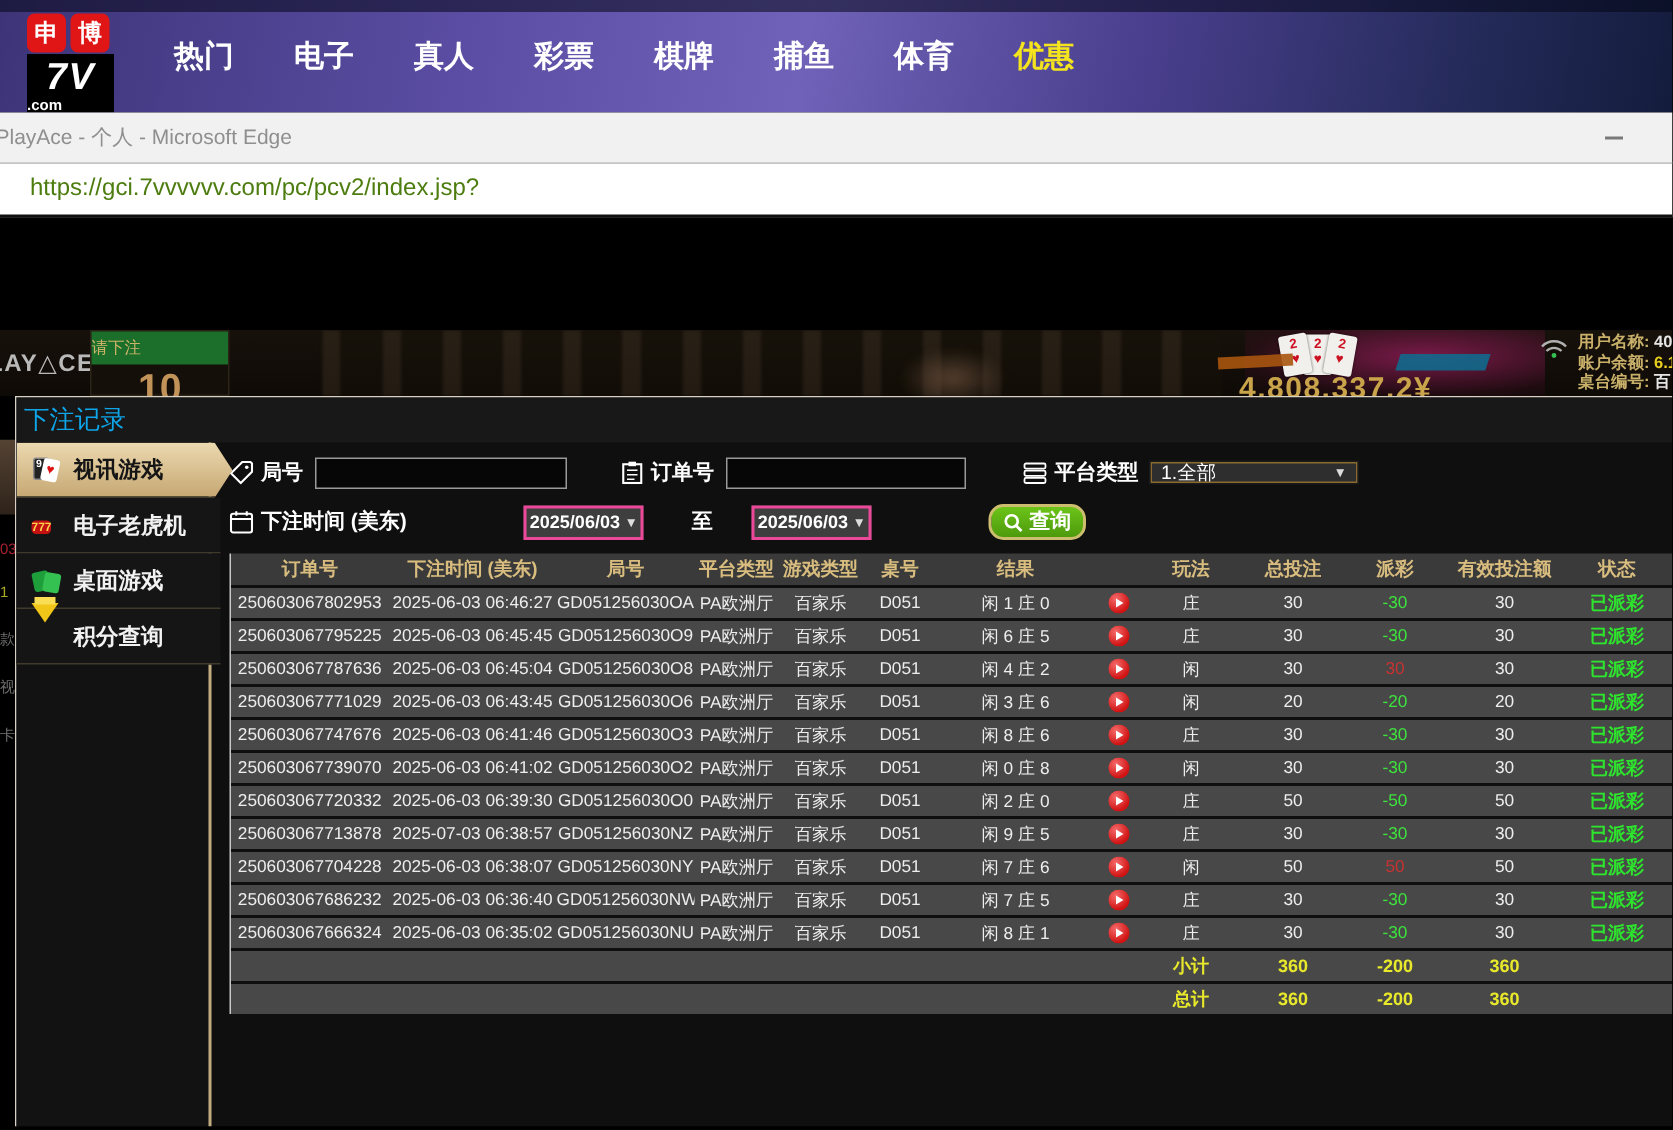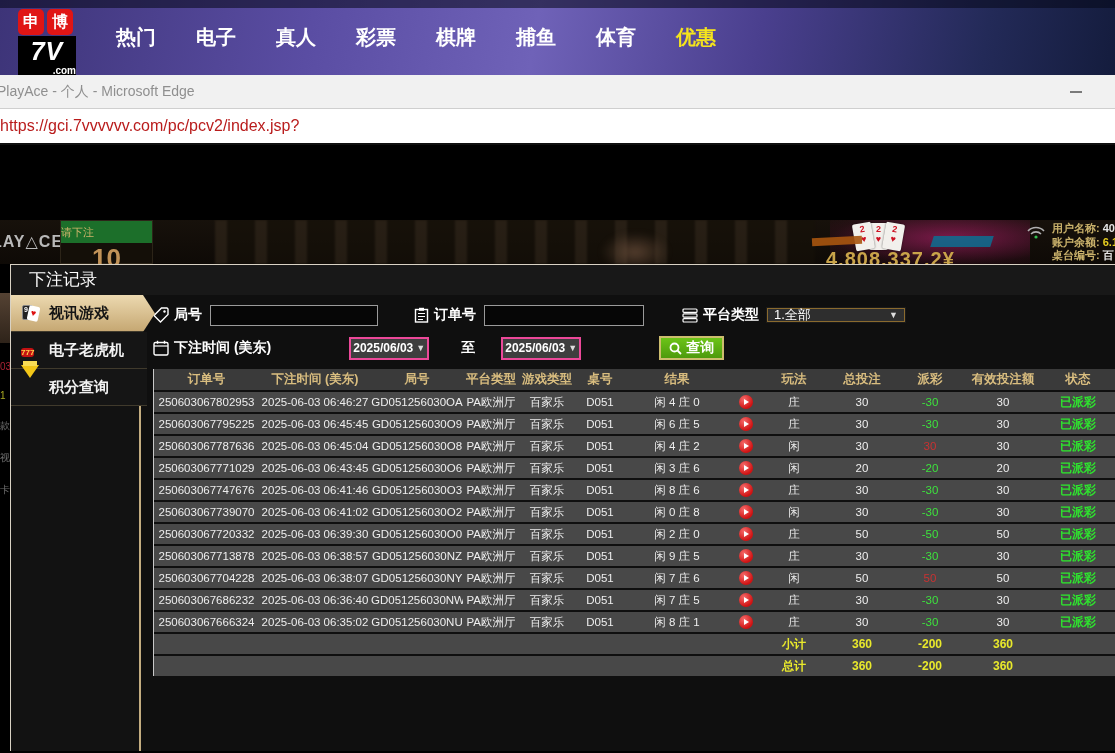--- a/index.html
+++ b/index.html
@@ -11,34 +11,34 @@
   .nav { position:relative; height:75px; overflow:hidden;
          background:linear-gradient(100deg,#3d3478 0%,#5a4da3 28%,#6f62b8 48%,#4a3f8e 68%,#232a58 88%,#141c3d 100%); }
   .nav::before { content:""; position:absolute; left:0; top:0; right:0; height:8px; background:rgba(5,8,24,.55); }
   .logo { position:absolute; left:18px; top:9px; width:58px; }
   .logo-tiles { display:flex; gap:3px; margin-bottom:1px; }
   .logo-tile { width:26px; height:26px; background:#e01515; border-radius:5px; color:#fff;
                font-size:16px; font-weight:bold; display:flex; align-items:center; justify-content:center; }
   .logo-7v { width:58px; height:30px; background:#000; color:#fff; font-weight:900; font-style:italic;
              font-size:25px; display:flex; align-items:center; justify-content:center; letter-spacing:1px; }
   .logo-com { width:58px; height:14px; background:#000; color:#fff; font-size:10px; font-weight:bold;
-              text-align:right; line-height:10px; }
+              text-align:left; line-height:10px; }
   .nav-menu { position:absolute; left:96px; top:0; height:75px; display:flex; align-items:center; }
   .nav-item { color:#fff; font-size:20px; font-weight:bold; margin:0 18px; padding:0 2px; cursor:pointer; }
   .nav-item.accent { color:#f4e41d; }
 
   
   .titlebar { height:34px; background:#f1f1f1; position:relative; display:flex; align-items:center;
               border-bottom:1px solid #cfcfcf; }
   .titlebar-text { color:#8f8f8f; font-size:14px; margin-left:-3px; white-space:nowrap; }
   .min-btn { position:absolute; left:1058px; top:0; width:36px; height:33px; display:flex;
              align-items:center; justify-content:center; }
   .min-glyph { width:12px; height:2px; background:#7a7a7a; }
   .urlbar { height:36px; background:#fff; display:flex; align-items:center; border-bottom:2px solid #101010; }
-  .url-text { color:#b91c1c; font-size:16px; margin-left:0; white-space:nowrap; }
+  .url-text { color:#4d7c0f; font-size:16px; margin-left:20px; white-space:nowrap; }
 
   
   .stage { position:relative; height:606px; background:#000; overflow:hidden; }
 
   
   .casino { position:absolute; left:0; top:75px; width:1115px; height:44px; overflow:hidden;
             background:linear-gradient(180deg,#17110b,#0e0a06); }
   .casino-stripes { position:absolute; left:215px; top:0; width:600px; height:44px; opacity:.5;
             background:repeating-linear-gradient(90deg,#3a2e20 0 12px,#171209 12px 40px); filter:blur(1px); }
   .casino-pink { position:absolute; left:830px; top:0; width:200px; height:44px;
@@ -71,21 +71,21 @@
 
   
   .edge-frag { position:absolute; left:0; top:148px; width:10px; height:458px; overflow:hidden; }
   .frag-photo { width:10px; height:50px; background:linear-gradient(#6a5340,#3a2c20); opacity:.8; }
   .frag-t { display:block; font-size:10px; color:#6f6f6f; margin-top:18px; }
   .frag-t.red{ color:#a23; } .frag-t.yel{ color:#aa2; }
 
   
   .modal { position:absolute; left:10px; top:119px; width:1105px; height:487px; background:#0f0f0f;
            border-top:1px solid #d9d2c4; border-left:1px solid #d9d2c4; }
-  .modal-title { height:30px; background:#181818; color:#ffffff; font-size:17px; padding-left:18px;
+  .modal-title { height:30px; background:#181818; color:#0ea5e9; font-size:17px; padding-left:5px;
                  line-height:30px; }
   .modal-body { display:flex; height:456px; position:relative; }
   .bleed { position:absolute; left:14px; color:rgba(176,146,90,.10); font-size:22px; font-weight:bold; z-index:0; }
 
   
   .sidebar { flex:none; width:130px; border-right:2px solid #c3ad80; background:#121212;
              position:relative; z-index:2; overflow:visible; }
   .side-item { height:37px; display:flex; align-items:center; padding-left:10px; gap:8px;
                color:#f2f2f2; font-size:15px; font-weight:bold; border-bottom:1px solid #403a2c;
                cursor:pointer; width:136px; background:#151515; }
@@ -119,21 +119,21 @@
   .gap1 { width:36px; } .gap2 { width:38px; }
   .f-select { width:138px; height:14px; background:#2e2e2e; border:1px solid #8a6a2e; outline:1px solid #1a1a1a;
               color:#fff; font-size:13px; font-weight:normal; display:flex; align-items:center;
               justify-content:space-between; padding:0 6px; cursor:pointer; }
   .caret { font-size:9px; color:#ddd; }
   .date-box { width:80px; height:23px; background:#3e3e3e; border:2px solid #ec4899; color:#fff;
               font-size:12px; font-weight:bold; display:flex; align-items:center; justify-content:center;
               gap:3px; cursor:pointer; }
   .to-label { margin:0 26px 0 32px; }
   .search-btn { margin-left:78px; height:24px; padding:0 8px; background:linear-gradient(#6cc418,#4d9a0d);
-                border:2px solid #cdbd6e; border-radius:0; color:#fff; font-size:14px; font-weight:bold;
+                border:2px solid #cdbd6e; border-radius:10px; color:#fff; font-size:14px; font-weight:bold;
                 display:flex; align-items:center; gap:4px; cursor:pointer; }
 
   
   .bet-table { min-width:997px; border-left:1px solid #c9c9c9; margin-top:3px; }
   .t-row { display:flex; height:20px; align-items:center; background:#484848; margin-bottom:2px; }
   .t-head { height:21px; background:#3a3a3a; }
   .t-head .cell { color:#d9bd7f; font-size:12.5px; font-weight:bold; }
   .cell { flex:none; text-align:center; color:#eee; font-size:11.5px; white-space:nowrap; overflow:hidden; }
   .c-order{width:105px;} .c-time{width:112px;} .c-round{width:92px;} .c-platform{width:56px;}
   .c-game{width:56px;} .c-tableno{width:50px;} .c-result{width:104px;} .c-play{width:34px;}
@@ -239,20 +239,27 @@
           <div class="side-item active">
             <span class="side-icon ic-cards">
                 <span class="cardA">9</span>
                 <span class="cardB">♥</span>
               </span>
             <span>视讯游戏</span>
           </div>
           <div class="side-item">
             <span class="side-icon"><span class="ic-slot">777</span></span>
             <span>电子老虎机</span>
+          </div>
+          <div class="side-item">
+            <span class="side-icon ic-table">
+                <span class="d1"></span>
+                <span class="d2"></span>
+              </span>
+            <span>桌面游戏</span>
           </div>
           <div class="side-item">
             <span class="side-icon"><span class="ic-gem"></span></span>
             <span>积分查询</span>
           </div>
         </div>
 
         <div class="content">
 
           <div class="filter-row">
@@ -335,21 +342,21 @@
             </div>
 
             <div id="table-body">
   <div class="t-row">
     <span class="cell c-order">250603067802953</span>
     <span class="cell c-time">2025-06-03 06:46:27</span>
     <span class="cell c-round">GD051256030OA</span>
     <span class="cell c-platform">PA欧洲厅</span>
     <span class="cell c-game">百家乐</span>
     <span class="cell c-tableno">D051</span>
-    <span class="cell c-result">闲 4 庄 0</span>
+    <span class="cell c-result">闲 1 庄 0</span>
     <span class="cell c-play"><span class="play-btn"></span></span>
     <span class="cell c-bet">庄</span>
     <span class="cell c-total">30</span>
     <span class="cell c-payout neg">-30</span>
     <span class="cell c-valid">30</span>
     <span class="cell c-status">已派彩</span>
     <span class="cell c-extra"></span>
   </div>
 
   <div class="t-row">
@@ -449,21 +456,21 @@
     <span class="cell c-bet">庄</span>
     <span class="cell c-total">50</span>
     <span class="cell c-payout neg">-50</span>
     <span class="cell c-valid">50</span>
     <span class="cell c-status">已派彩</span>
     <span class="cell c-extra"></span>
   </div>
 
   <div class="t-row">
     <span class="cell c-order">250603067713878</span>
-    <span class="cell c-time">2025-06-03 06:38:57</span>
+    <span class="cell c-time">2025-07-03 06:38:57</span>
     <span class="cell c-round">GD051256030NZ</span>
     <span class="cell c-platform">PA欧洲厅</span>
     <span class="cell c-game">百家乐</span>
     <span class="cell c-tableno">D051</span>
     <span class="cell c-result">闲 9 庄 5</span>
     <span class="cell c-play"><span class="play-btn"></span></span>
     <span class="cell c-bet">庄</span>
     <span class="cell c-total">30</span>
     <span class="cell c-payout neg">-30</span>
     <span class="cell c-valid">30</span>

